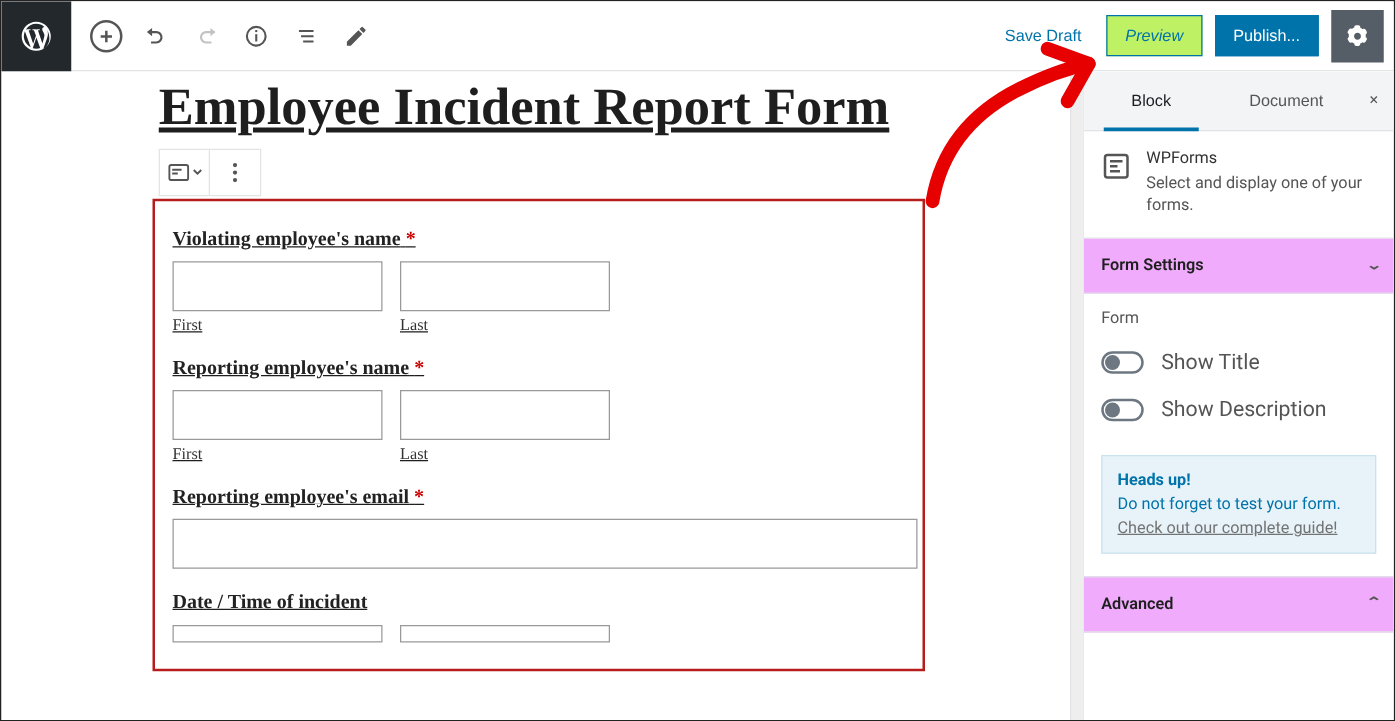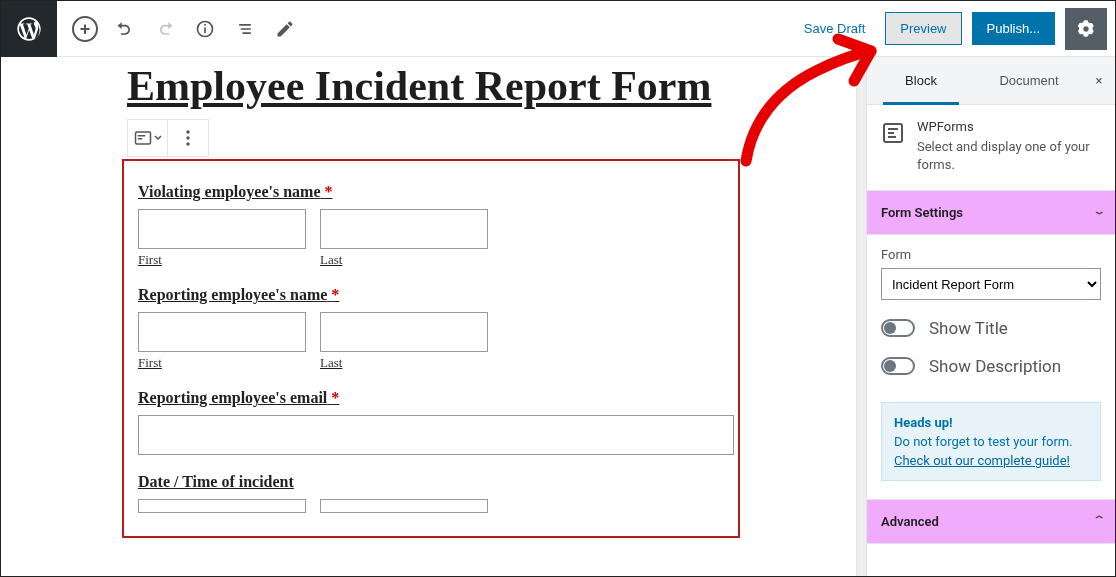--- a/index.html
+++ b/index.html
@@ -7,21 +7,21 @@
 .topbar { display: flex; align-items: center; height: 56px; border-bottom: 1px solid #e2e4e7; background: #fff; }
 .wp-logo { width: 56px; height: 56px; background: #23282d; display: flex; align-items: center; justify-content: center; }
 .wp-logo svg { width: 28px; height: 28px; fill: #fff; }
 .tool-group { display: flex; align-items: center; gap: 4px; padding: 0 10px; }
 .tool-btn { width: 36px; height: 36px; display: inline-flex; align-items: center; justify-content: center; border: none; background: transparent; cursor: pointer; border-radius: 2px; color: #555; }
 .tool-btn svg { width: 20px; height: 20px; }
 .tool-btn.disabled { opacity: 0.35; }
 .tool-btn.circle { border: 2px solid #555; border-radius: 50%; width: 26px; height: 26px; margin: 5px; display: inline-flex; align-items: center; justify-content: center; font-size: 18px; line-height: 1; font-weight: 600; }
 .right-actions { margin-left: auto; display: flex; align-items: center; gap: 10px; padding-right: 8px; }
 .link-btn { background: none; border: none; color: #0073aa; font-size: 13px; cursor: pointer; padding: 8px 10px; }
-.outline-btn { background: #e5e5e5; border: 1px solid #0073aa; color: #0073aa; font-size: 13px; padding: 8px 14px; cursor: pointer; }
+.outline-btn { background: #bef264; border: 1px solid #0073aa; color: #0073aa; font-size: 13px; padding: 8px 14px; cursor: pointer; font-style: italic; }
 .primary-btn { background: #0073aa; border: 1px solid #0073aa; color: #fff; font-size: 13px; padding: 8px 14px; cursor: pointer; }
 .gear-btn { width: 42px; height: 42px; background: #555d66; display: inline-flex; align-items: center; justify-content: center; cursor: pointer; border: none; }
 .gear-btn svg { fill: #fff; width: 22px; height: 22px; }
 .main { display: flex; height: calc(577px - 56px - 2px); }
 .editor { flex: 1; position: relative; overflow: hidden; padding: 4px 0 0 0; }
 .editor-scroll { padding: 0 8px; height: 100%; overflow-y: hidden; text-decoration: underline; }
 .page-title { font-family: Georgia, "Times New Roman", serif; font-size: 42px; font-weight: 700; color: #1e1e1e; padding: 0 0 8px 118px; max-width: 760px; line-height: 1.2; }
 .block-toolbar { display: inline-flex; border: 1px solid #e2e4e7; background: #fff; margin-left: 118px; }
 .block-toolbar button { width: 40px; height: 36px; border: none; border-right: 1px solid #e2e4e7; background: #fff; display: inline-flex; align-items: center; justify-content: center; cursor: pointer; color: #555; }
 .block-toolbar button:last-child { border-right: none; }
@@ -49,21 +49,21 @@
 .panel-section-title.collapsed::after { content: "⌃"; transform: rotate(0deg) scaleX(1.6);}
 .panel-body { padding: 12px 14px 16px 14px; border-bottom: 1px solid #e2e4e7; }
 .panel-body label { display:block; font-size: 13px; color: #555; margin-bottom: 6px; }
 select { width: 100%; height: 32px; border: 1px solid #8d96a0; background: #fff; padding: 4px 6px; font-size: 13px; }
 .toggle-row { display: flex; align-items: center; gap: 14px; margin-top: 18px; }
 .toggle { position: relative; width: 34px; height: 18px; border: 2px solid #6c7781; border-radius: 10px; background: #fff; cursor: pointer; }
 .toggle .knob { position: absolute; left: 1px; top: 1px; width: 12px; height: 12px; background: #6c7781; border-radius: 50%; }
 .toggle-label { font-size: 17px; color: #555; }
 .notice { margin: 10px 14px 0 14px; background: #e7f3f9; border: 1px solid #c9e2ef; padding: 12px; font-size: 13px; color: #0073aa; }
 .notice .heads { font-weight:700; margin-bottom: 4px; }
-.notice a { color: #0369a1; text-decoration: underline; }
+.notice a { color: #737373; text-decoration: underline; }
 .notice .msg { color:#0073aa; margin-bottom:4px;}
 .spacer { height: 18px; }
 .arrow-overlay { position: absolute; left: 725px; top: 30px; pointer-events: none; }
 .editor-border-right { position:absolute; right:249px; top:56px; bottom:0; width:10px; background:#eee; border-left:1px solid #e2e4e7;}
 </style>
 </head>
 <body>
 
 <div class="topbar">
   <div class="wp-logo">
@@ -179,23 +179,20 @@
             <path d="M7 8h10M7 12h6M7 16h8" stroke="#555" stroke-width="2"></path>
           </svg></div>
       <div class="panel-header-text">
         <div class="name">WPForms</div>
         <div class="desc">Select and display one of your forms.</div>
       </div>
     </div>
     <div class="panel-section-title">Form Settings</div>
     <div class="panel-body" style="border-bottom:none">
       <label>Form</label>
-      <select>
-        <option>Incident Report Form</option>
-      </select>
       <div class="toggle-row">
         <div class="toggle">
             <div class="knob"></div>
           </div>
         <div class="toggle-label">Show Title</div>
       </div>
       <div class="toggle-row">
         <div class="toggle">
             <div class="knob"></div>
           </div>

